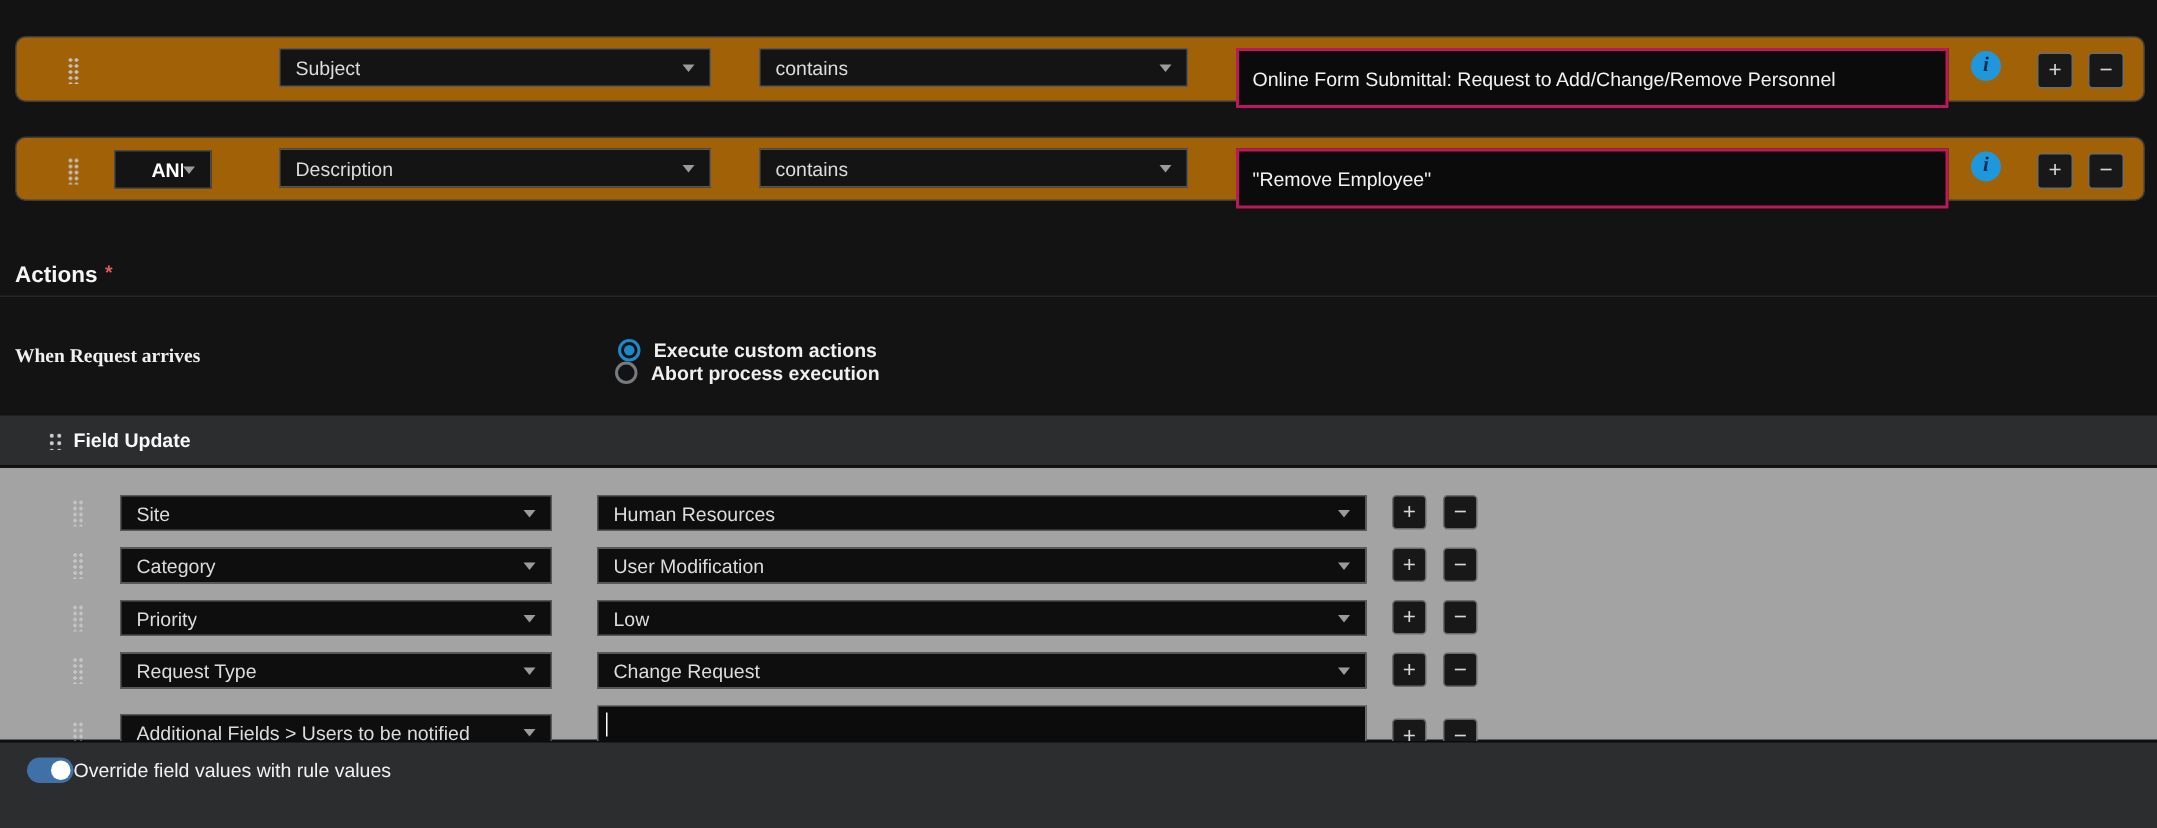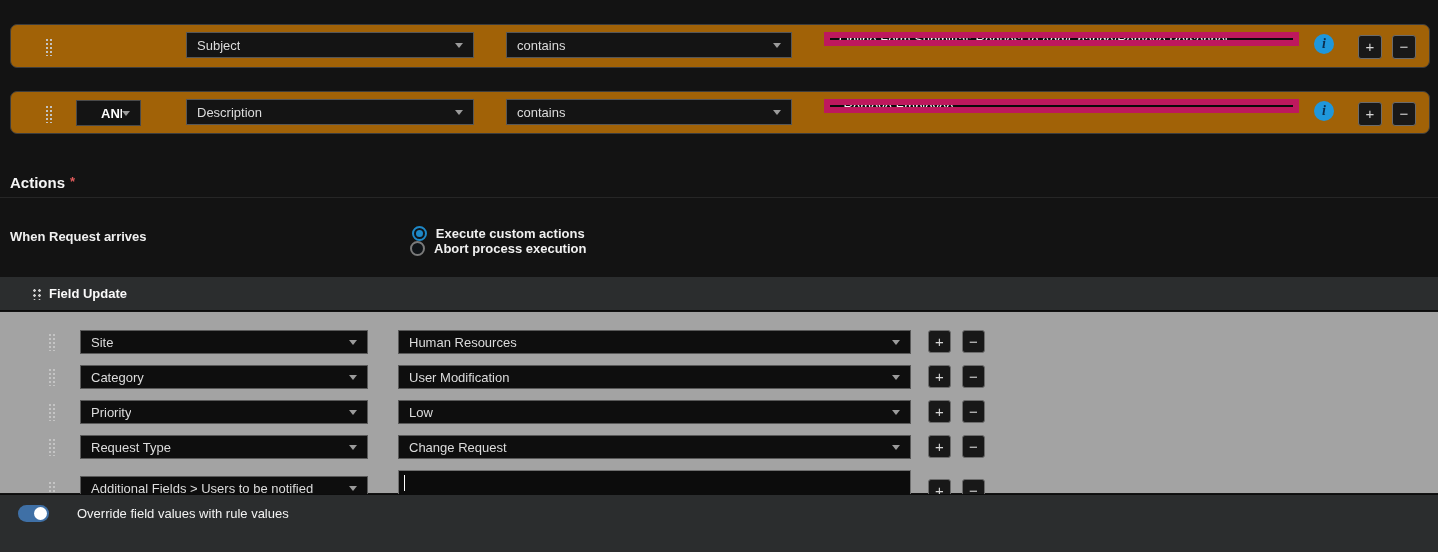--- a/index.html
+++ b/index.html
@@ -33,22 +33,22 @@
   .caret {
     width:0; height:0; margin-left:auto;
     border-left:4.5px solid transparent; border-right:4.5px solid transparent;
     border-top:5.5px solid #9b9b9b;
   }
   .op-select { left:65px; top:8px; width:65px; border-color:#4a4a4a; font-weight:700; color:#fff; }
   .op-select .txt { margin:0 auto 0 14px; }
   .field-select { left:175px; top:7px; width:288px; }
   .criteria-select { left:495px; top:7px; width:286px; }
   .value-input {
-    position:absolute; left:813px; top:7px; width:475px; height:14px;
-    background:#0b0b0b; border:6px solid #be185d; color:#f2f2f2;
+    position:absolute; left:813px; top:7px; width:475px; height:40px;
+    background:#0b0b0b; border:2px solid #be185d; color:#f2f2f2;
     font-size:13px; font-family:"Liberation Sans", sans-serif; padding:0 9px;
   }
   .info {
     position:absolute; left:1303px; top:9px; width:20px; height:20px;
     background:#1f97dc; border-radius:50%; display:flex; align-items:center; justify-content:center;
     font-family:"Liberation Serif", serif; font-style:italic; font-weight:700;
     font-size:14px; color:#0c2d4e; cursor:pointer;
   }
   .sqbtn {
     position:absolute; width:24px; height:24px; top:10px;
@@ -57,21 +57,21 @@
     font-family:"Liberation Sans", sans-serif;
   }
   .sqbtn.plus { left:1347px; }
   .sqbtn.minus { left:1381px; }
   
   .actions-heading {
     position:absolute; left:10px; top:174px; font-size:15px; font-weight:700; color:#f5f5f5;
   }
   .req { color:#e05b5b; font-size:13px; margin-left:5px; vertical-align:2px; }
   .divider { position:absolute; left:0; top:197px; width:1438px; height:1px; background:#262626; }
-  .when-label { position:absolute; left:10px; top:229px; font-size:13px; font-weight:700; color:#f0f0f0; }
+  .when-label { position:absolute; left:10px; top:229px; font-size:13px; font-weight:700; color:#f0f0f0;font-family:Liberation Serif, serif; }
   .radio-group { position:absolute; left:410px; top:226px; display:flex; align-items:center;flex-direction:column; }
   .radio { display:flex; align-items:center; cursor:pointer; margin-right:40px; }
   .ring {
     width:15px; height:15px; border-radius:50%; border:2px solid #7a7a7a;
     display:flex; align-items:center; justify-content:center; background:#101418;
   }
   .radio.sel .ring { border-color:#1e88c7; }
   .dot { width:7px; height:7px; border-radius:50%; background:transparent; }
   .radio.sel .dot { background:#1e88c7; }
   .radio-label { margin-left:9px; font-size:13px; font-weight:700; color:#f0f0f0; }
@@ -116,21 +116,21 @@
     display:flex; align-items:flex-start; padding:10px 0 0 18px;
   }
   .toggle {
     width:31px; height:17px; border-radius:9px; background:#3f70a6; position:relative; cursor:pointer;
     flex:0 0 auto;
   }
   .knob {
     position:absolute; right:2px; top:2px; width:13px; height:13px;
     border-radius:50%; background:#ffffff;
   }
-  .toggle-label { margin-left:28px; font-size:13px; color:#f2f2f2; padding-top:1px; }
+  .toggle-label { margin-left:0; font-size:13px; color:#f2f2f2; padding-top:1px; }
 </style>
 </head>
 <body>
 
 <div class="cond-row r1">
   <span class="dots-v"></span>
   <div class="select field-select">
     <span class="txt">Subject</span>
     <i class="caret"></i>
   </div>

